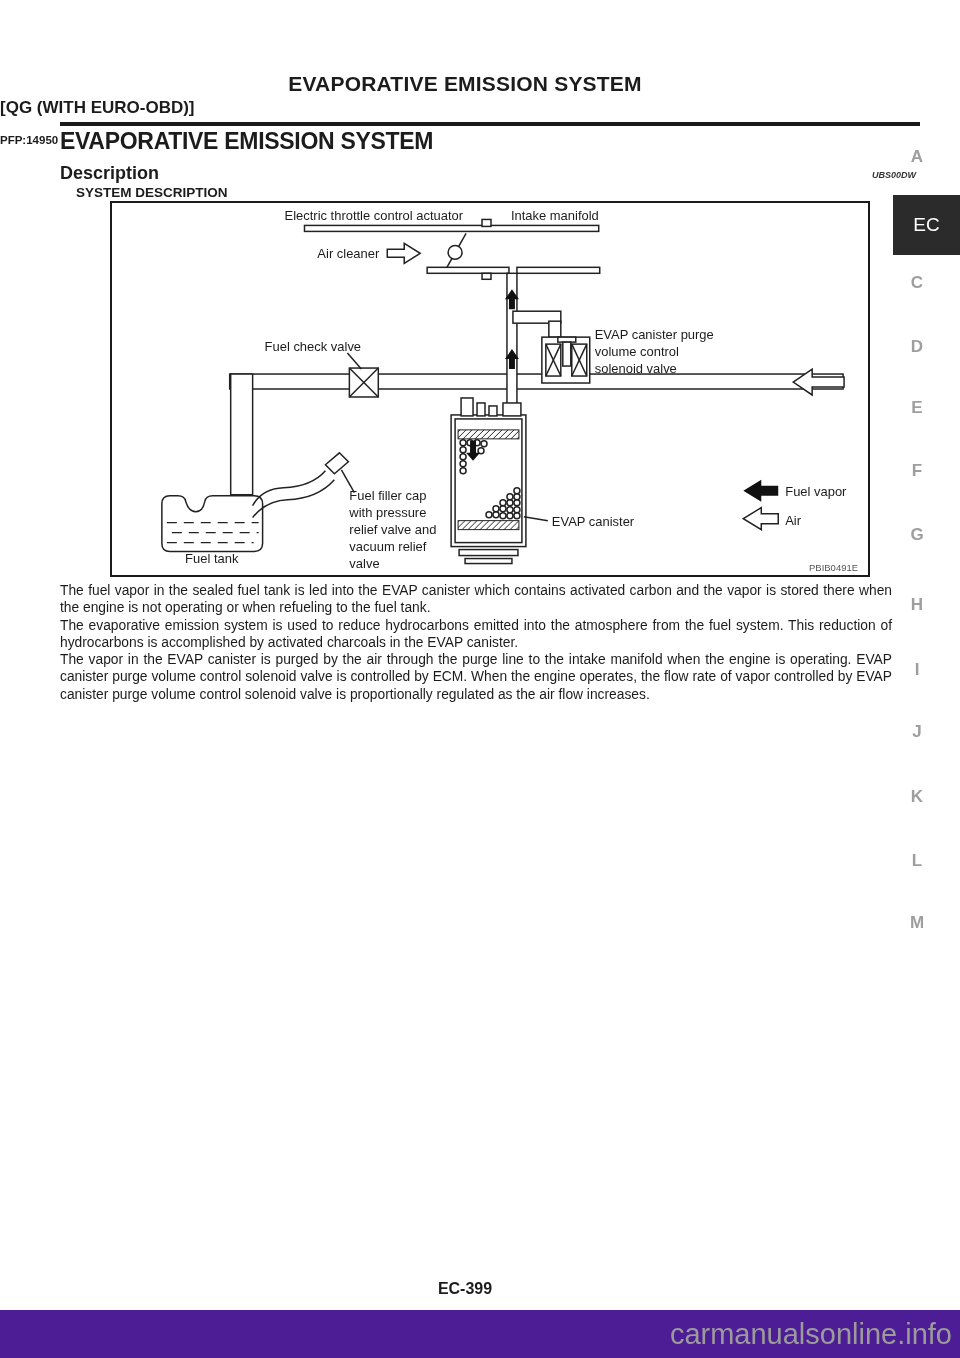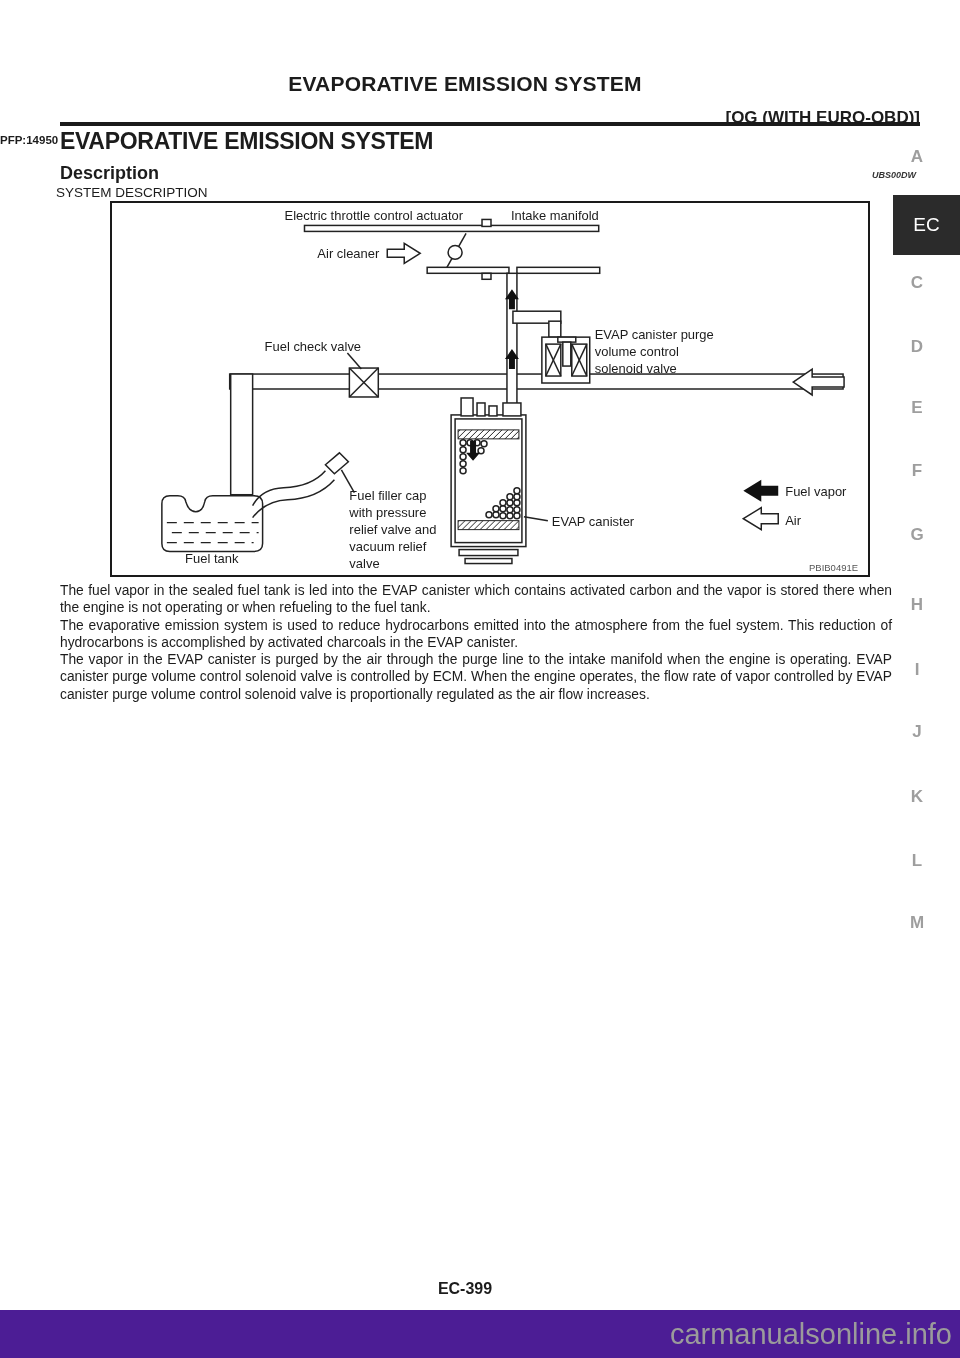--- a/index.html
+++ b/index.html
@@ -2,30 +2,30 @@
 <html><head>
 <meta charset="utf-8">
 <style>
   html,body{margin:0;padding:0;background:#ffffff;}
   #page{position:relative;width:960px;height:1358px;background:#ffffff;overflow:hidden;
         font-family:"Liberation Sans","DejaVu Sans",sans-serif;color:#1c1c1c;}
 
   
   .hdr-title{position:absolute;top:72px;left:0;width:930px;text-align:center;
              font-size:21px;font-weight:bold;letter-spacing:.2px;}
-  .hdr-sub{position:absolute;top:98px;left:0;width:920px;text-align:right;
-           font-size:17px;font-weight:bold;margin-top:10px;}
+  .hdr-sub{position:absolute;top:98px;left:0;width:920px;text-align:left;
+           font-size:17px;font-weight:bold;}
   .hdr-rule{position:absolute;top:122px;left:60px;width:860px;height:4px;background:#1a1a1a;}
   .sec-title{position:absolute;top:128px;left:60px;font-size:23px;font-weight:bold;letter-spacing:-.3px;}
   .sec-code{position:absolute;top:134px;left:0;width:920px;text-align:left;
             font-size:11.5px;font-weight:bold;}
   .desc-title{position:absolute;top:163px;left:60px;font-size:18px;font-weight:bold;}
   .desc-code{position:absolute;top:170px;left:0;width:916px;text-align:right;
              font-size:9px;font-weight:bold;font-style:italic;color:#333;}
-  .sysdesc-title{position:absolute;top:185px;left:56px;font-size:13.5px;font-weight:normal;}
+  .sysdesc-title{position:absolute;top:185px;left:76px;font-size:13.5px;font-weight:bold;}
 
   
   .figure{position:absolute;top:201px;left:110px;width:760px;height:376px;
           border:2px solid #1a1a1a;background:#fff;box-sizing:border-box;}
   .figure svg{display:block;}
 
   
   .bodytext{position:absolute;top:582px;left:60px;width:832px;
             font-size:13.8px;line-height:17.3px;text-align:justify;}
   .bodytext p{margin:0;}

